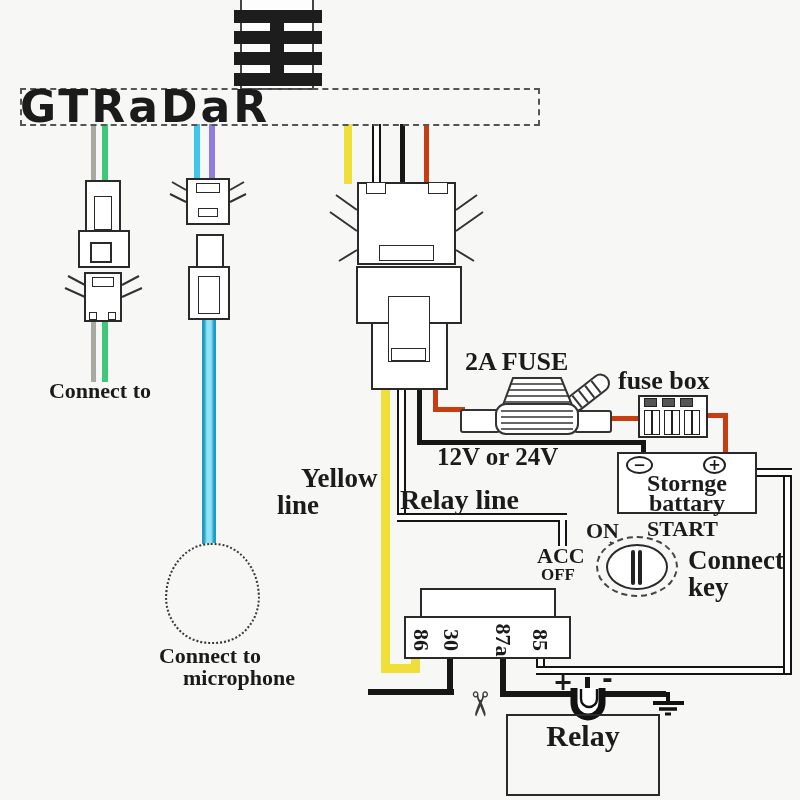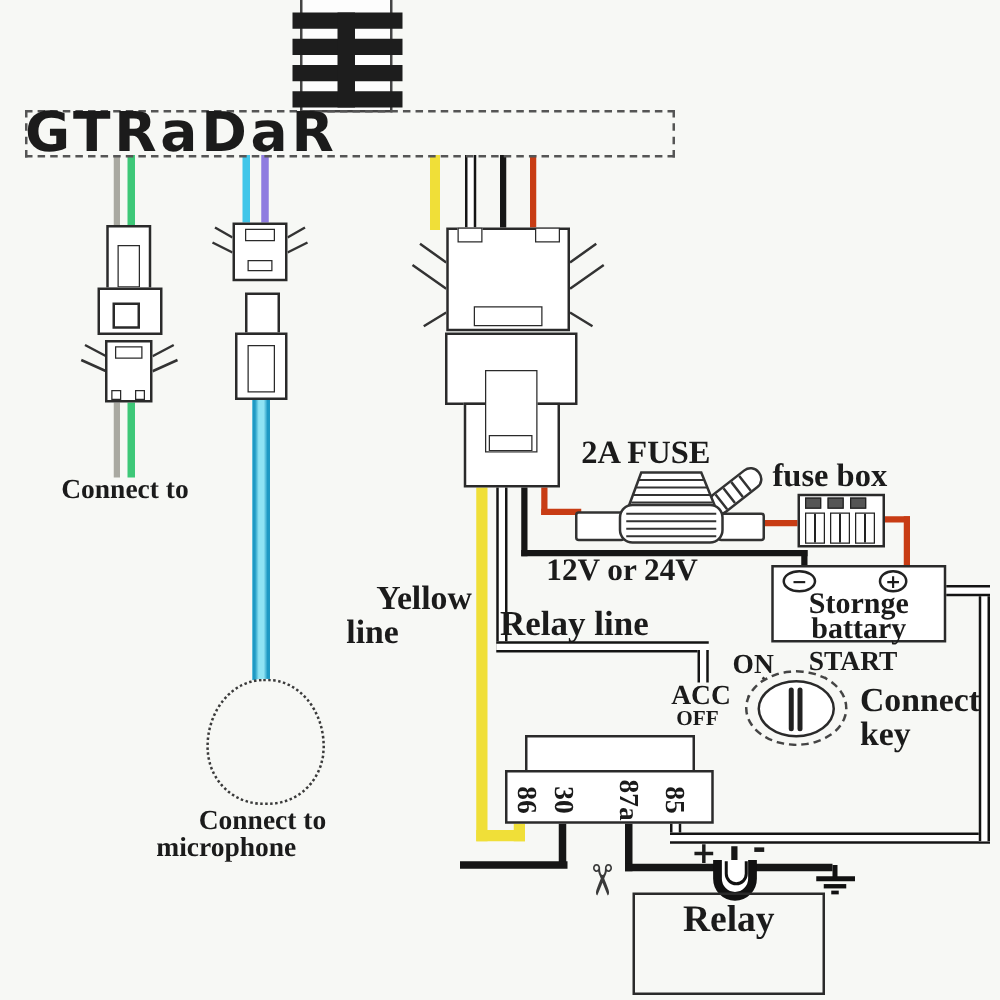--- a/index.html
+++ b/index.html
@@ -150,21 +150,21 @@
 
   <div class="box" style="left:186px;top:178px;width:44px;height:47px;"></div>
   <div class="box" style="left:196px;top:183px;width:24px;height:10px;border-width:1.5px;"></div>
   <div class="box" style="left:198px;top:208px;width:20px;height:9px;border-width:1.5px;"></div>
   <div class="box" style="left:196px;top:234px;width:28px;height:34px;"></div>
   <div class="box" style="left:188px;top:266px;width:42px;height:54px;"></div>
   <div class="box" style="left:198px;top:276px;width:22px;height:38px;border-width:1.5px;"></div>
 
   <div class="abs" style="left:165px;top:543px;width:95px;height:101px;border:2.5px dotted #3a3a3a;background:#f7f8f5;border-radius:48% 48% 47% 47% / 54% 54% 46% 46%;"></div>
   <div class="lbl" style="left:125px;top:644px;width:170px;text-align:center;font-size:22px;">Connect to</div>
-  <div class="lbl" style="left:125px;top:666px;width:170px;text-align:left;font-size:22px;">microphone</div>
+  <div class="lbl" style="left:125px;top:666px;width:170px;text-align:right;font-size:22px;">microphone</div>
 
   <div class="box" style="left:357px;top:182px;width:99px;height:83px;"></div>
   <div class="box" style="left:366px;top:182px;width:20px;height:12px;border-width:1.5px;"></div>
   <div class="box" style="left:428px;top:182px;width:20px;height:12px;border-width:1.5px;"></div>
   <div class="box" style="left:379px;top:245px;width:55px;height:16px;border-width:1.5px;"></div>
   <div class="box" style="left:356px;top:266px;width:106px;height:58px;"></div>
   <div class="box" style="left:371px;top:322px;width:77px;height:68px;"></div>
   <div class="box" style="left:388px;top:296px;width:42px;height:66px;border-width:1.5px;"></div>
   <div class="box" style="left:391px;top:348px;width:35px;height:13px;border-width:1.5px;"></div>
 

